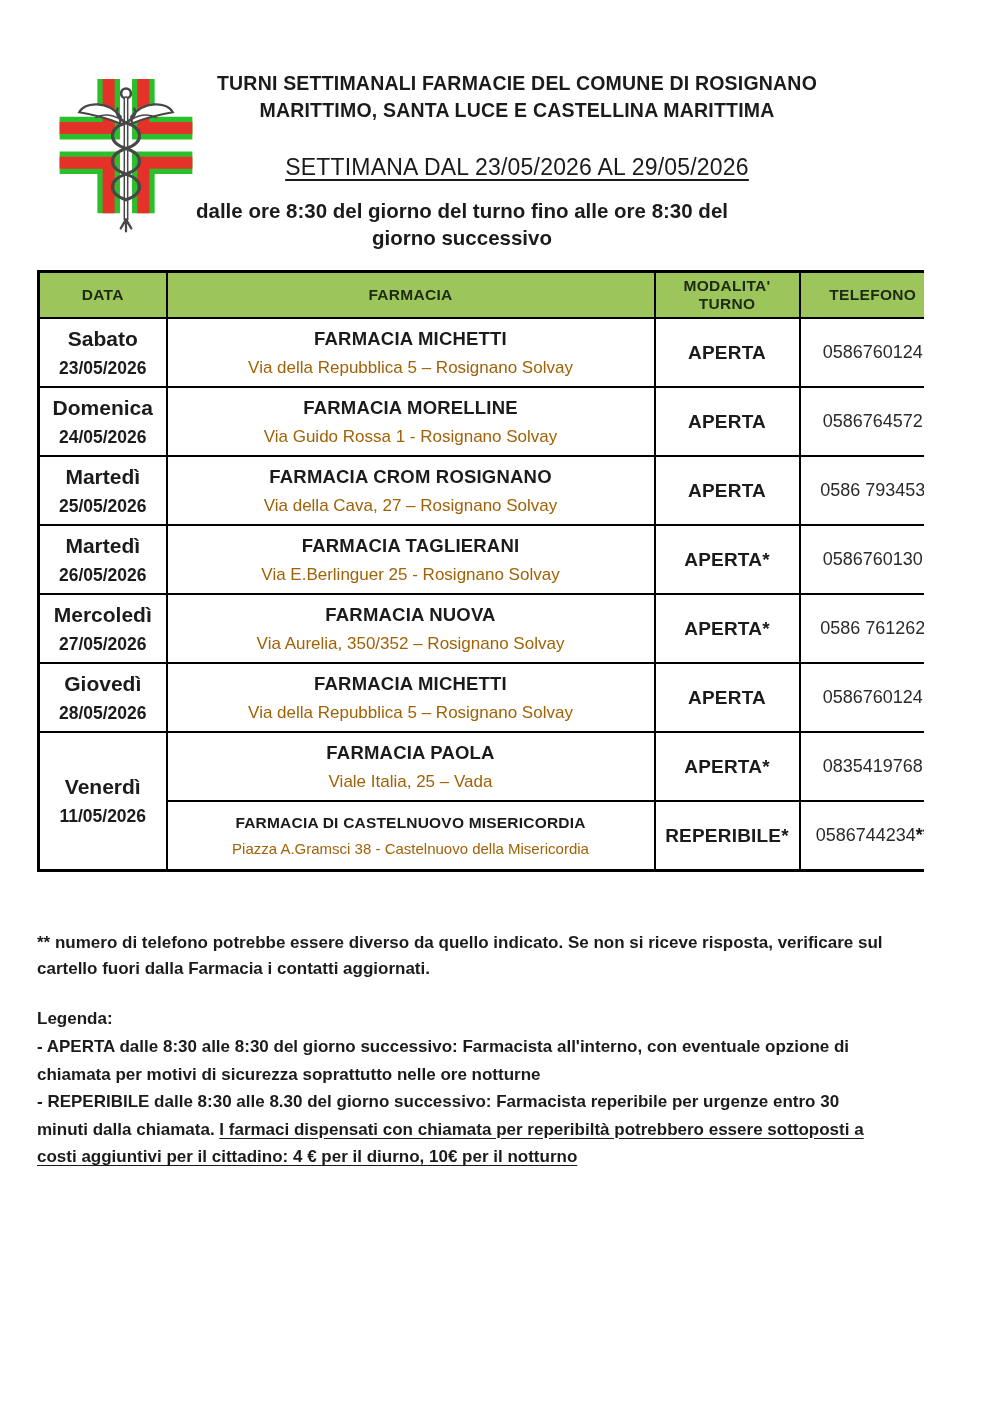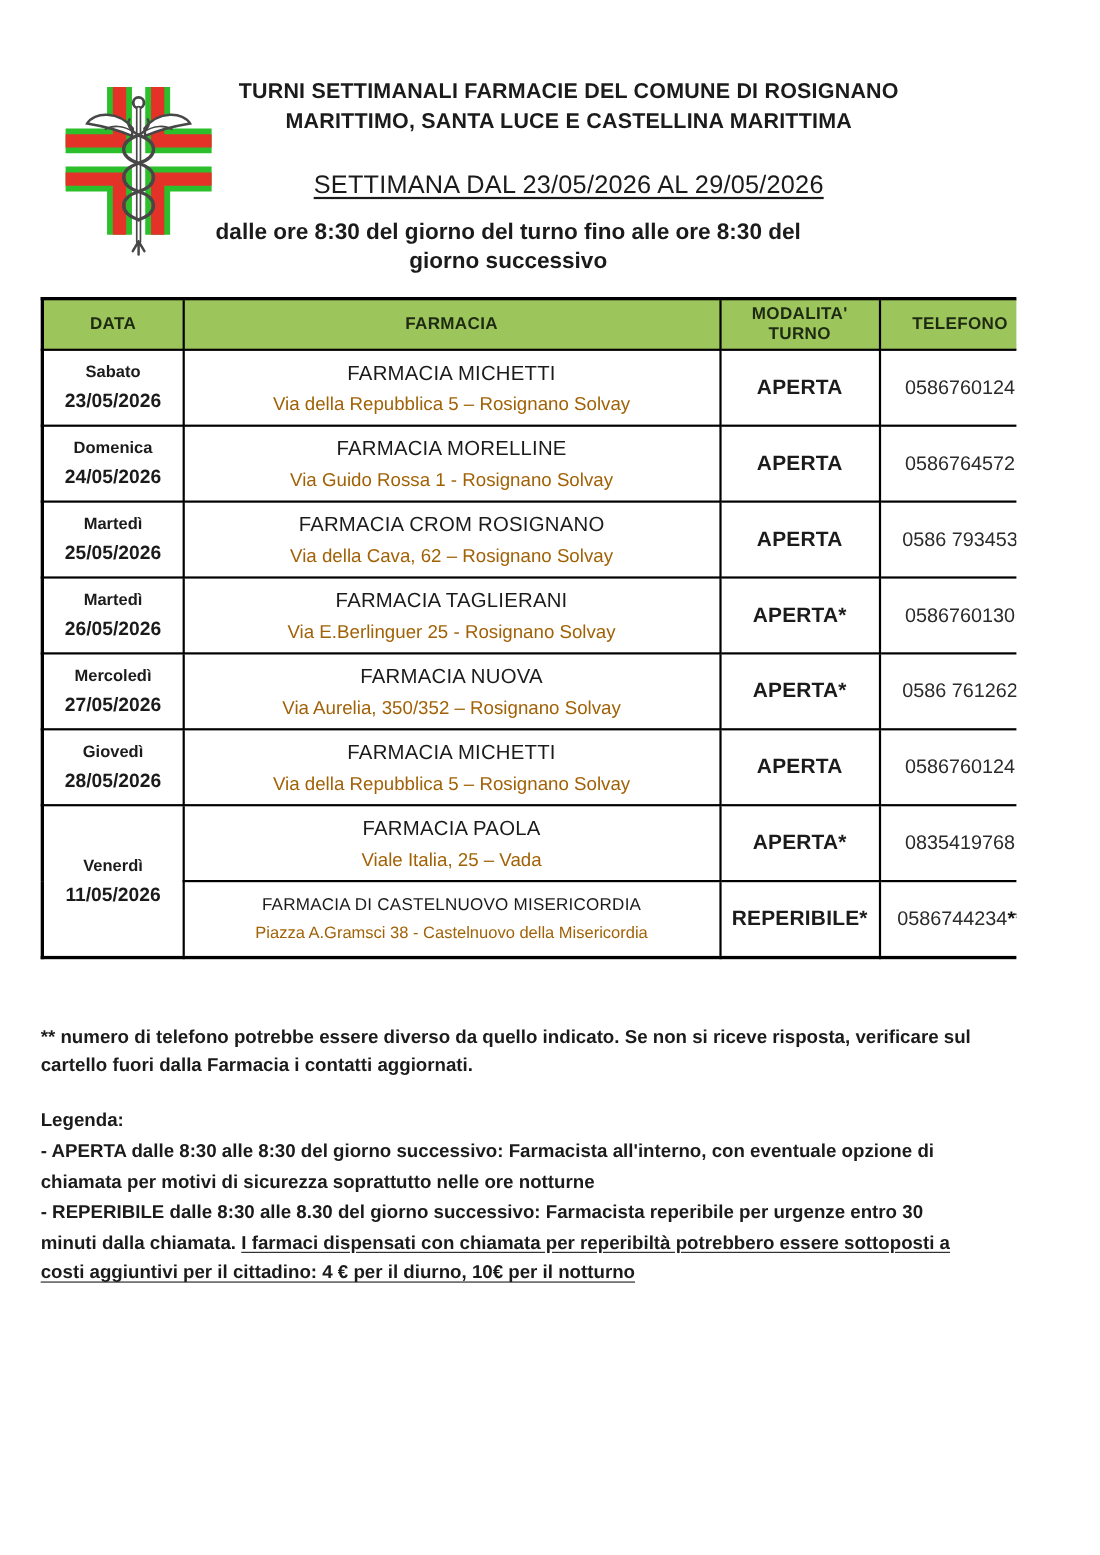--- a/index.html
+++ b/index.html
@@ -67,23 +67,23 @@
     background:#9CC55C;
     height:38px;
     font-size:15.5px;
     font-weight:bold;
     color:#1e2a12;
     white-space:pre-line;
     line-height:1.15;
     letter-spacing:0.3px;
   }
   table.schedule tbody td{height:61px;}
-  .day-cell .day-name{font-weight:bold;font-size:15px;}
+  .day-cell .day-name{font-weight:bold;font-size:21px;}
   .day-cell .day-date{font-weight:bold;font-size:17.5px;margin-top:7px;}
-  .pharmacy-cell .ph-name{font-weight:normal;font-size:18.5px;letter-spacing:0.2px;}
+  .pharmacy-cell .ph-name{font-weight:bold;font-size:18.5px;letter-spacing:0.2px;}
   .pharmacy-cell .ph-addr{font-size:17px;font-weight:400;color:#a16207;margin-top:8px;}
   .pharmacy-cell.small .ph-name{font-size:15.5px;}
   .pharmacy-cell.small .ph-addr{font-size:15px;}
   .mode-cell{font-weight:bold;font-size:19px;letter-spacing:0.2px;}
   .phone-cell{font-size:18px;color:#2a2a2a;}
   .phone-cell b{color:#111;}
   
   .note-star{
     margin:54px 45px 0 37px;
     font-size:19px;
@@ -200,21 +200,21 @@
           <td class="mode-cell">APERTA</td>
           <td class="phone-cell">0586764572</td>
         </tr>
         <tr>
           <td class="day-cell" rowspan="1">
             <div class="day-name">Martedì</div>
             <div class="day-date">25/05/2026</div>
           </td>
           <td class="pharmacy-cell">
             <div class="ph-name">FARMACIA CROM ROSIGNANO</div>
-            <div class="ph-addr">Via della Cava, 62 – Rosignano Solvay</div>
+            <div class="ph-addr">Via della Cava, 27 – Rosignano Solvay</div>
           </td>
           <td class="mode-cell">APERTA</td>
           <td class="phone-cell">0586 793453</td>
         </tr>
         <tr>
           <td class="day-cell" rowspan="1">
             <div class="day-name">Martedì</div>
             <div class="day-date">26/05/2026</div>
           </td>
           <td class="pharmacy-cell">

